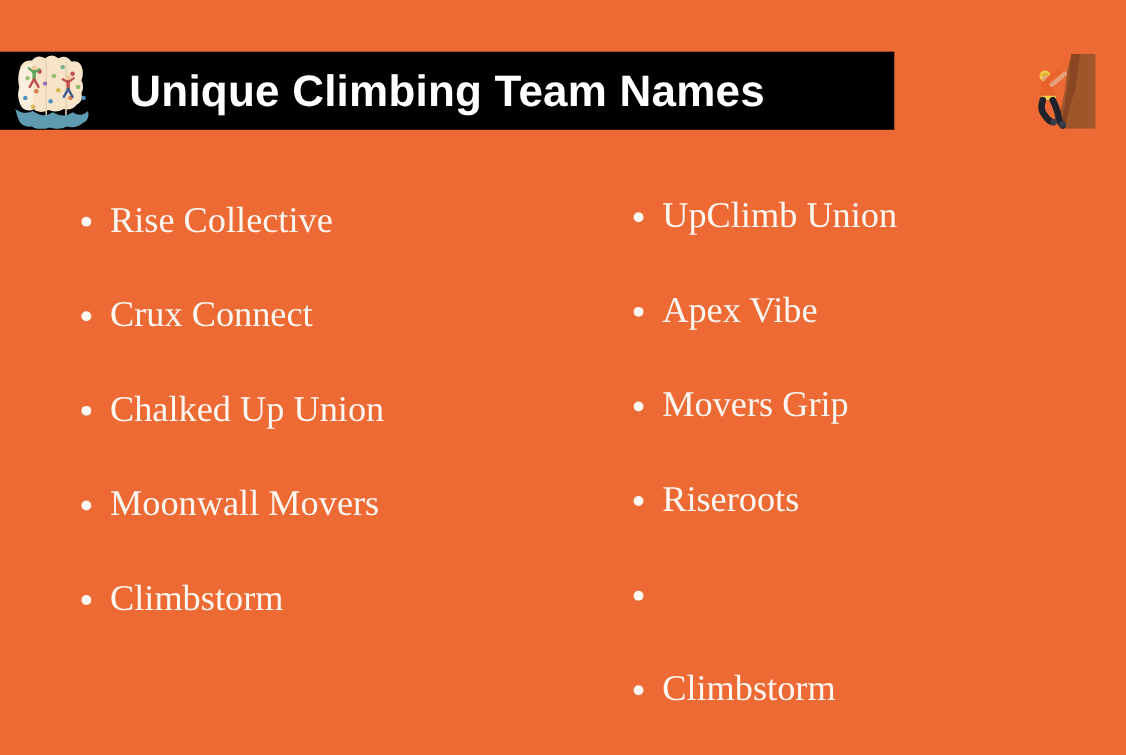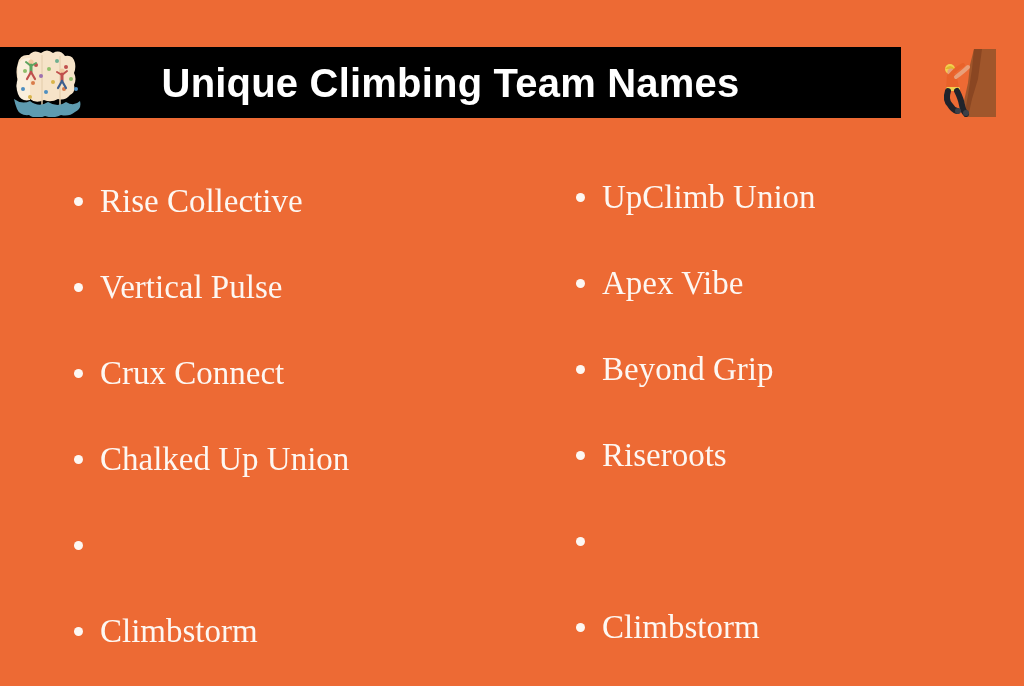--- a/index.html
+++ b/index.html
@@ -15,21 +15,21 @@
     background: #ED6A34;
     font-family: "Liberation Sans", sans-serif;
     position: relative;
   }
 
   
   .header-band {
     position: absolute;
     left: 0;
     top: 47px;
-    width: 901px;
+    width: 813px;
     height: 71px;
     background: #000000;
     display: flex;
     align-items: center;
     justify-content: center;
   }
 
   .header-title {
     color: #FFFFFF;
     font-family: "Liberation Sans", sans-serif;
@@ -207,53 +207,50 @@
 <div class="lists">
 
   <div class="column column-left">
     <ul class="list">
       <li class="list-item">
         <span class="bullet"></span>
         <span class="label">Rise Collective</span>
       </li>
       <li class="list-item">
         <span class="bullet"></span>
-        <span class="label">Vertical Pulse</span>
-      </li>
-      <li class="list-item">
-        <span class="bullet"></span>
         <span class="label">Crux Connect</span>
       </li>
       <li class="list-item">
         <span class="bullet"></span>
         <span class="label">Chalked Up Union</span>
       </li>
       <li class="list-item">
         <span class="bullet"></span>
+        <span class="label">Moonwall Movers</span>
       </li>
       <li class="list-item">
         <span class="bullet"></span>
         <span class="label">Climbstorm</span>
       </li>
     </ul>
   </div>
 
   <div class="column column-right">
     <ul class="list">
       <li class="list-item">
         <span class="bullet"></span>
         <span class="label">UpClimb Union</span>
       </li>
       <li class="list-item">
         <span class="bullet"></span>
         <span class="label">Apex Vibe</span>
       </li>
       <li class="list-item">
         <span class="bullet"></span>
-        <span class="label">Beyond Grip</span>
+        <span class="label">Movers Grip</span>
       </li>
       <li class="list-item">
         <span class="bullet"></span>
         <span class="label">Riseroots</span>
       </li>
       <li class="list-item">
         <span class="bullet"></span>
       </li>
       <li class="list-item">
         <span class="bullet"></span>

